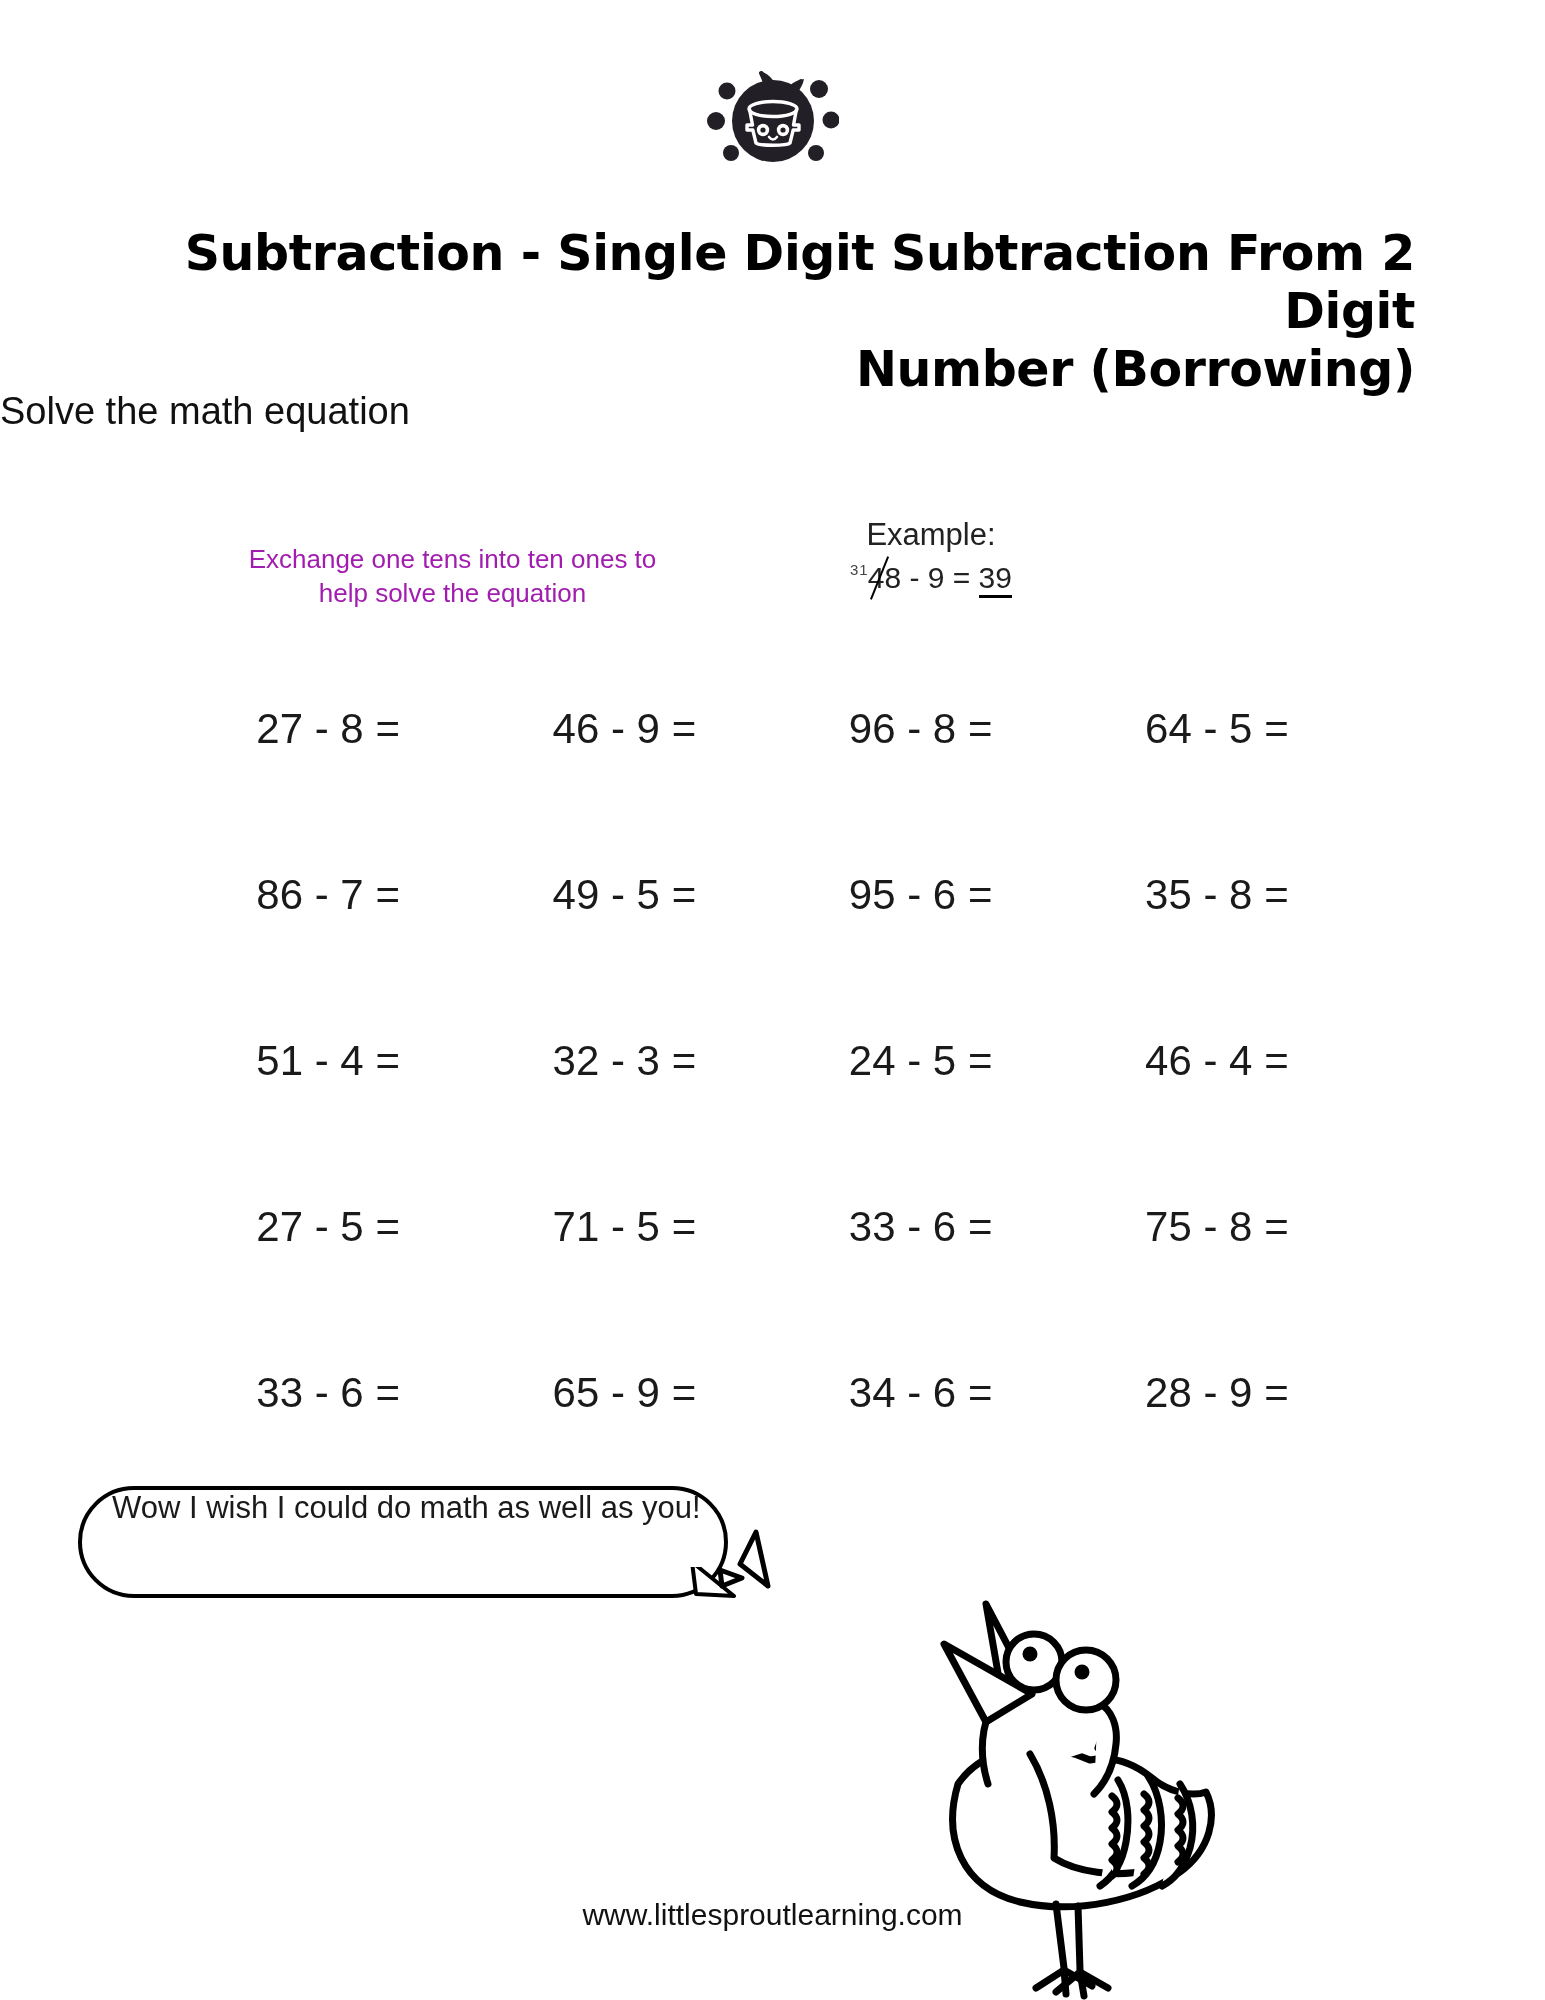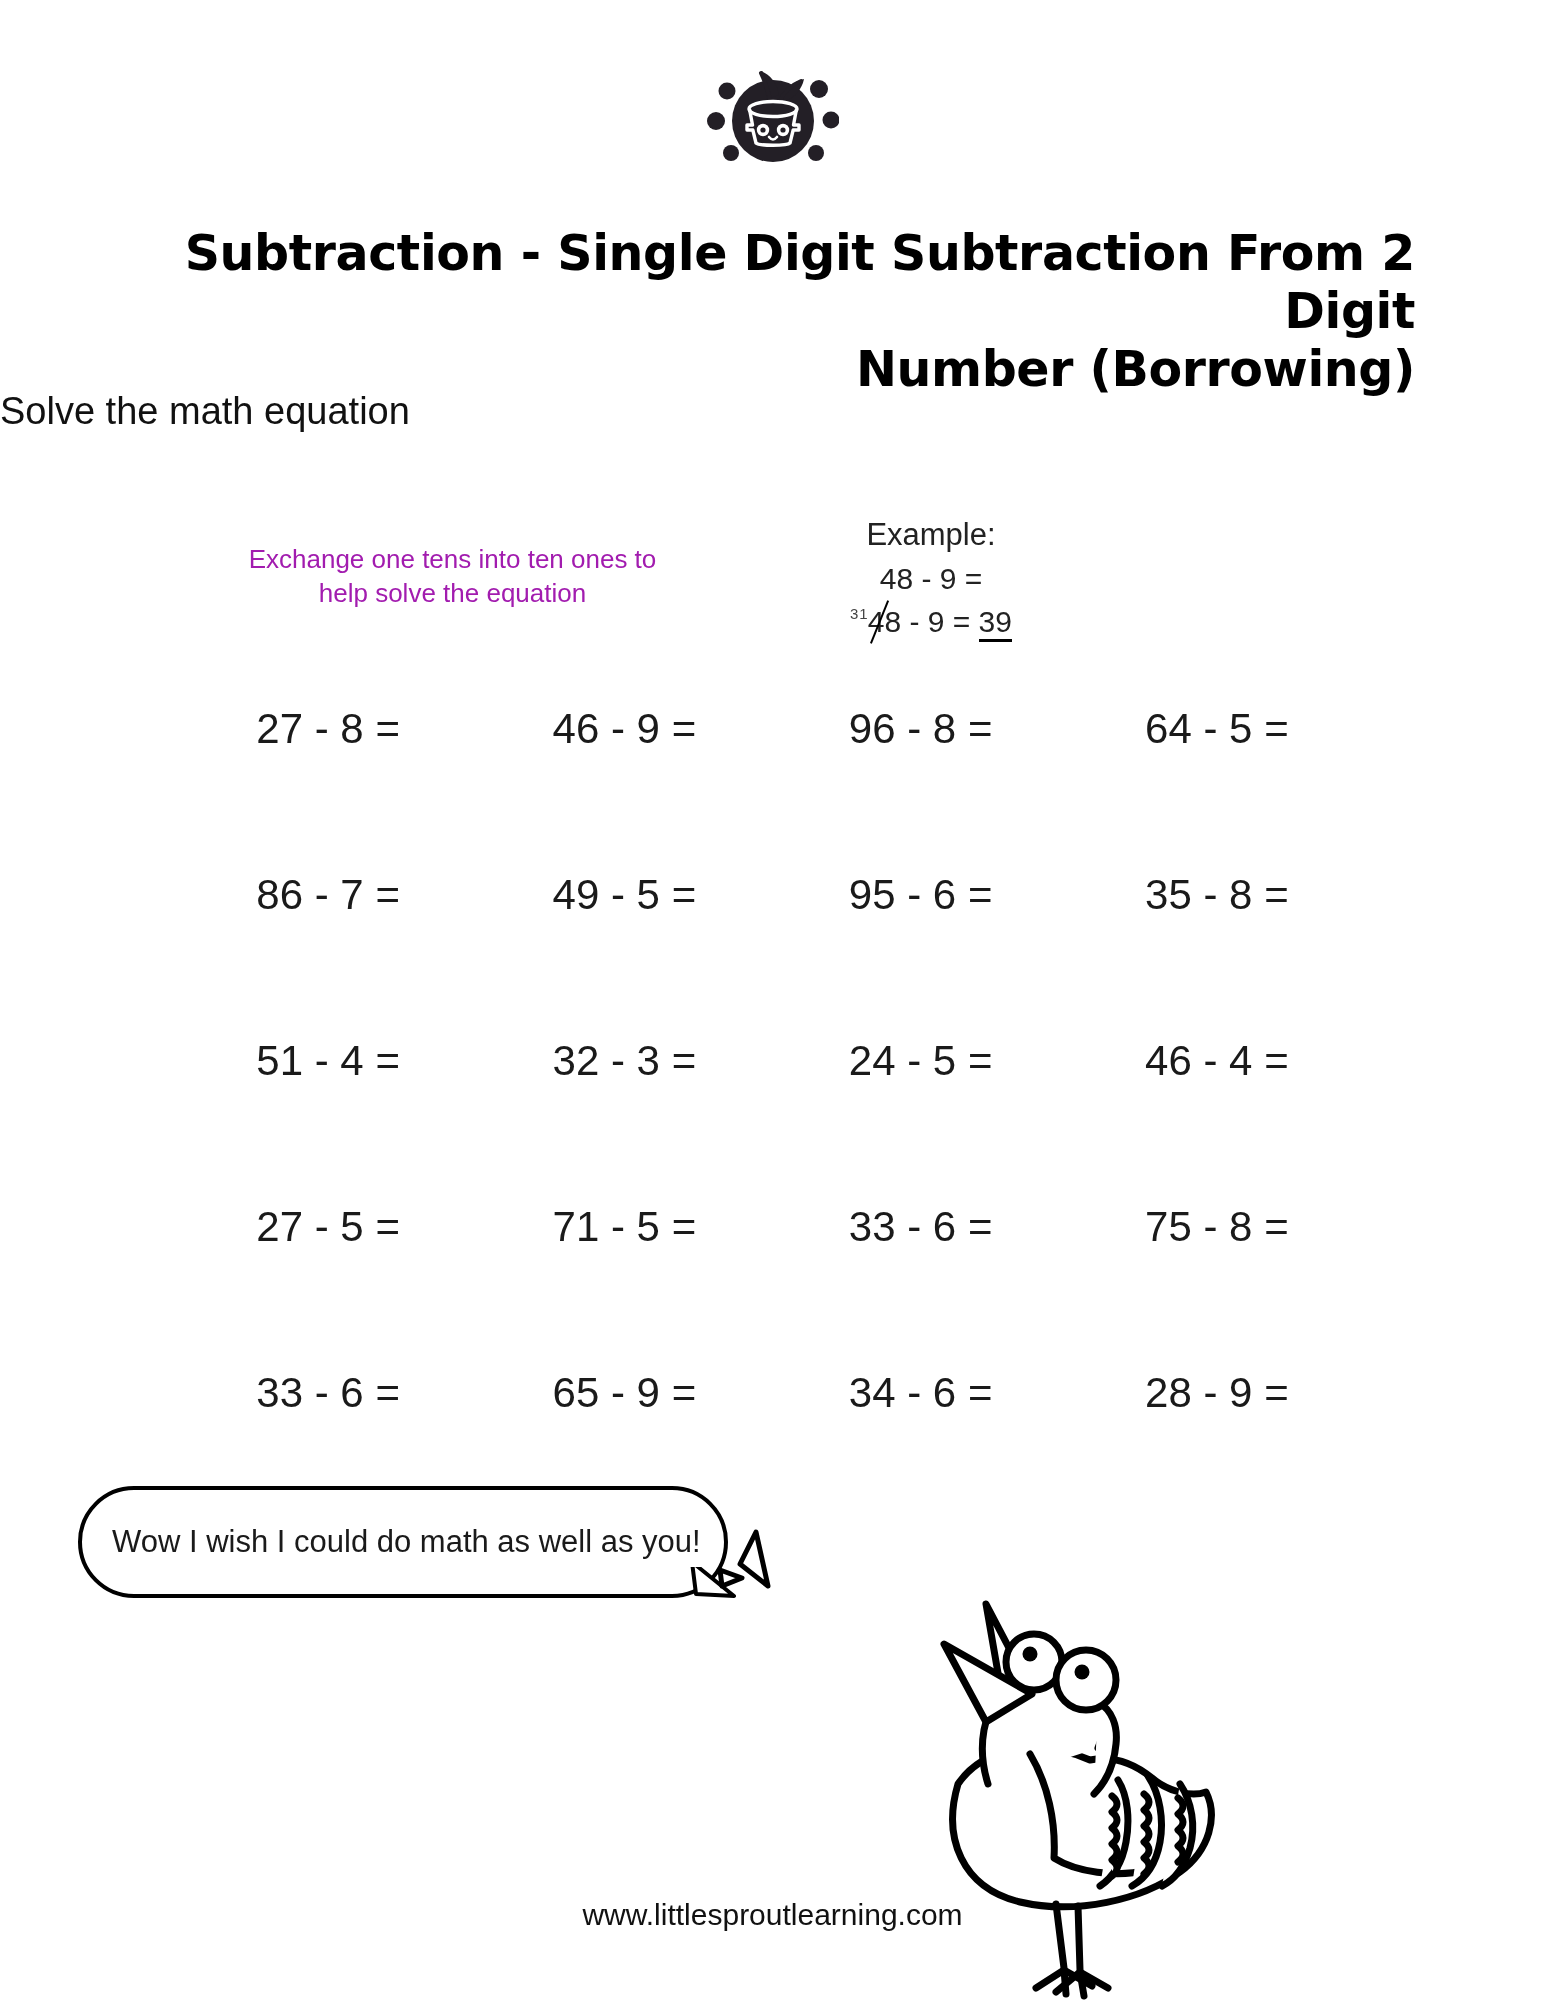--- a/index.html
+++ b/index.html
@@ -154,21 +154,21 @@
   .bubble {
     position: absolute;
     left: 78px;
     top: 1486px;
     width: 650px;
     height: 112px;
     border: 4px solid #000;
     border-radius: 56px;
     background: #fff;
     display: flex;
-    align-items: center;
+    align-items: flex-start;
     box-sizing: border-box;
   }
   .bubble-text {
     padding-left: 30px;
     font-size: 31px;
     color: #1a1a1a;
     font-family: "Liberation Sans", sans-serif;
     white-space: nowrap;
   }
   .bubble-tail {
@@ -248,21 +248,20 @@
 </div>
 
 <div class="subtitle">Solve the math equation</div>
 
 <div class="info-band">
 
   <div class="instruction">Exchange one tens into ten ones to help solve the equation</div>
 
   <div class="example">
     <span class="example-label">Example:</span>
-    <span class="example-eq1">48 - 9 =</span>
     <span class="example-eq2"><span class="sup sup-left">3</span><span class="sup">1</span><span class="strike-digit">4</span><span>8 - 9 = </span><span class="ans-underline">39</span></span>
   </div>
 </div>
 
 <div class="grid">
   <div class="grid-row">
     <div class="cell"><span class="cell-inner">27 - 8 =</span></div>
     <div class="cell"><span class="cell-inner">46 - 9 =</span></div>
     <div class="cell"><span class="cell-inner">96 - 8 =</span></div>
     <div class="cell"><span class="cell-inner">64 - 5 =</span></div>

